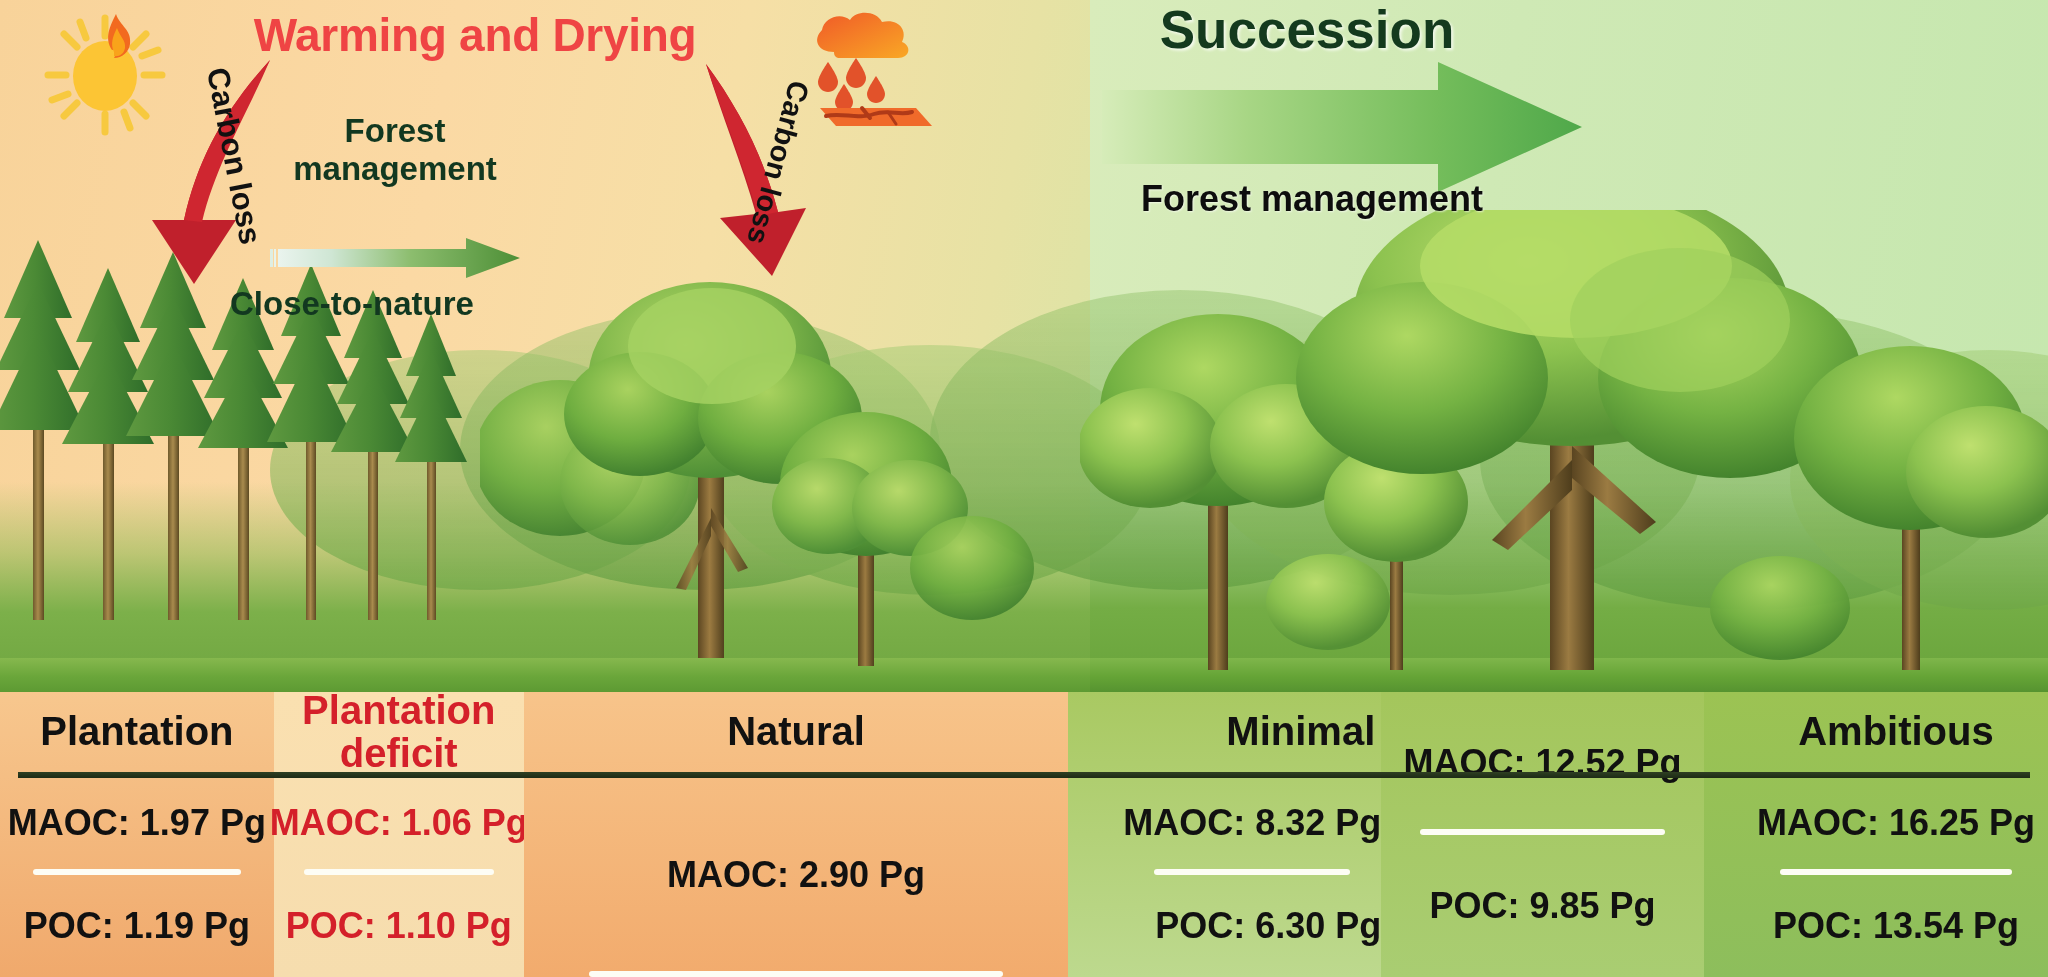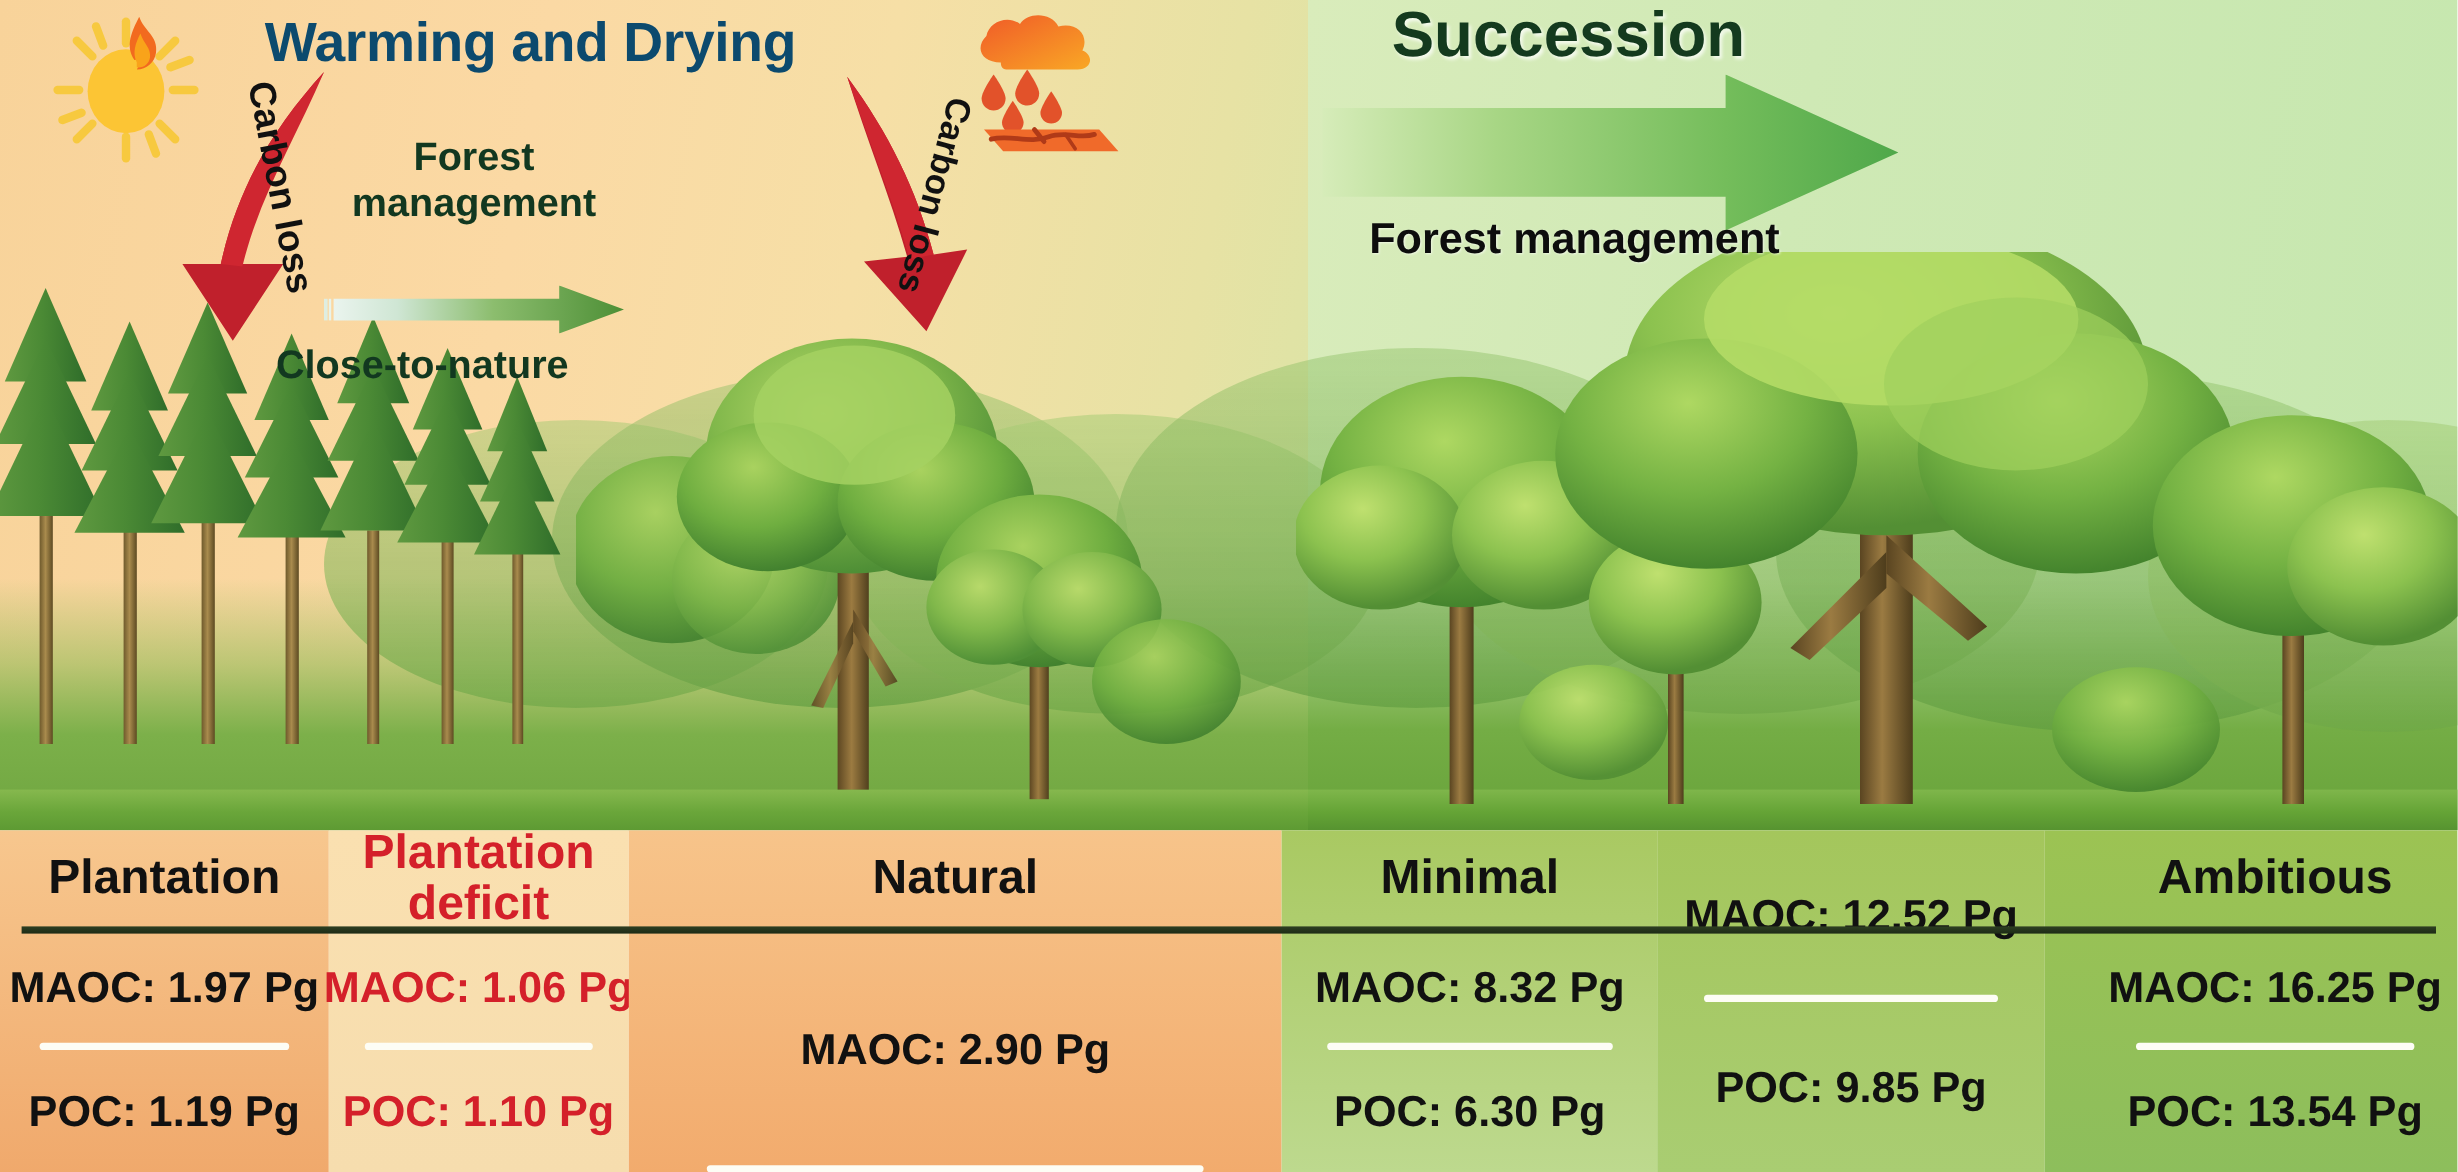--- a/index.html
+++ b/index.html
@@ -39,22 +39,22 @@
   }
 
   
   #mgmt-arrow{position:absolute;left:270px;top:238px;width:250px;height:40px;}
   #mgmt-text{position:absolute;left:250px;top:112px;width:290px;text-align:center;
     font-size:33px;font-weight:bold;color:#123820;line-height:1.15;}
   #ctn-text{position:absolute;left:230px;top:285px;width:330px;
     font-size:33px;font-weight:bold;color:#123820;}
 
   
-  #warming-title{position:absolute;left:157px;top:8px;width:570px;text-align:center;
-    font-size:46px;font-weight:bold;color:#0c4a6e;letter-spacing:-.3px;}
+  #warming-title{position:absolute;left:190px;top:8px;width:570px;text-align:center;
+    font-size:46px;font-weight:bold;color:#ef4444;letter-spacing:-.3px;}
 
   #succ-arrow{position:absolute;left:1102px;top:62px;width:480px;height:130px;}
   #succ-title{position:absolute;left:1112px;top:2px;width:390px;text-align:center;
     font-size:53px;font-weight:bold;color:#143a1e;line-height:1.05;
     text-shadow:2px 2px 3px rgba(255,255,255,.75);}
   #succ-sub{position:absolute;left:1112px;top:178px;width:400px;text-align:center;
     font-size:36px;font-weight:bold;color:#0d0d0d;
     text-shadow:1px 1px 2px rgba(255,255,255,.6);}
 
   
@@ -368,21 +368,21 @@
       <div class="tcell">POC: 1.10 Pg</div>
     </div>
 
     <div class="tcol" style="width:557px;background:linear-gradient(180deg,#f7c48a,#f2ab6d);">
       <div class="thead">
         <span>Natural</span>
       </div>
       <div class="tcell cell-maoc">MAOC: 2.90 Pg</div>
     </div>
 
-    <div class="tcol" style="width:320px;background:linear-gradient(180deg,#a9c962,#bdd98e);">
+    <div class="tcol" style="width:320px;background:linear-gradient(180deg,#a9c962,#bdd98e);align-items:flex-end;">
       <div class="thead">
         <span>Minimal</span>
       </div>
       <div class="tcell cell-maoc">MAOC: 8.32 Pg</div>
       <div class="tcell">POC: 6.30 Pg</div>
     </div>
 
     <div class="tcol" style="width:330px;background:linear-gradient(180deg,#a4c65c,#a9cd72);">
       <div class="tcell cell-maoc">MAOC: 12.52 Pg</div>
       <div class="tcell">POC: 9.85 Pg</div>

